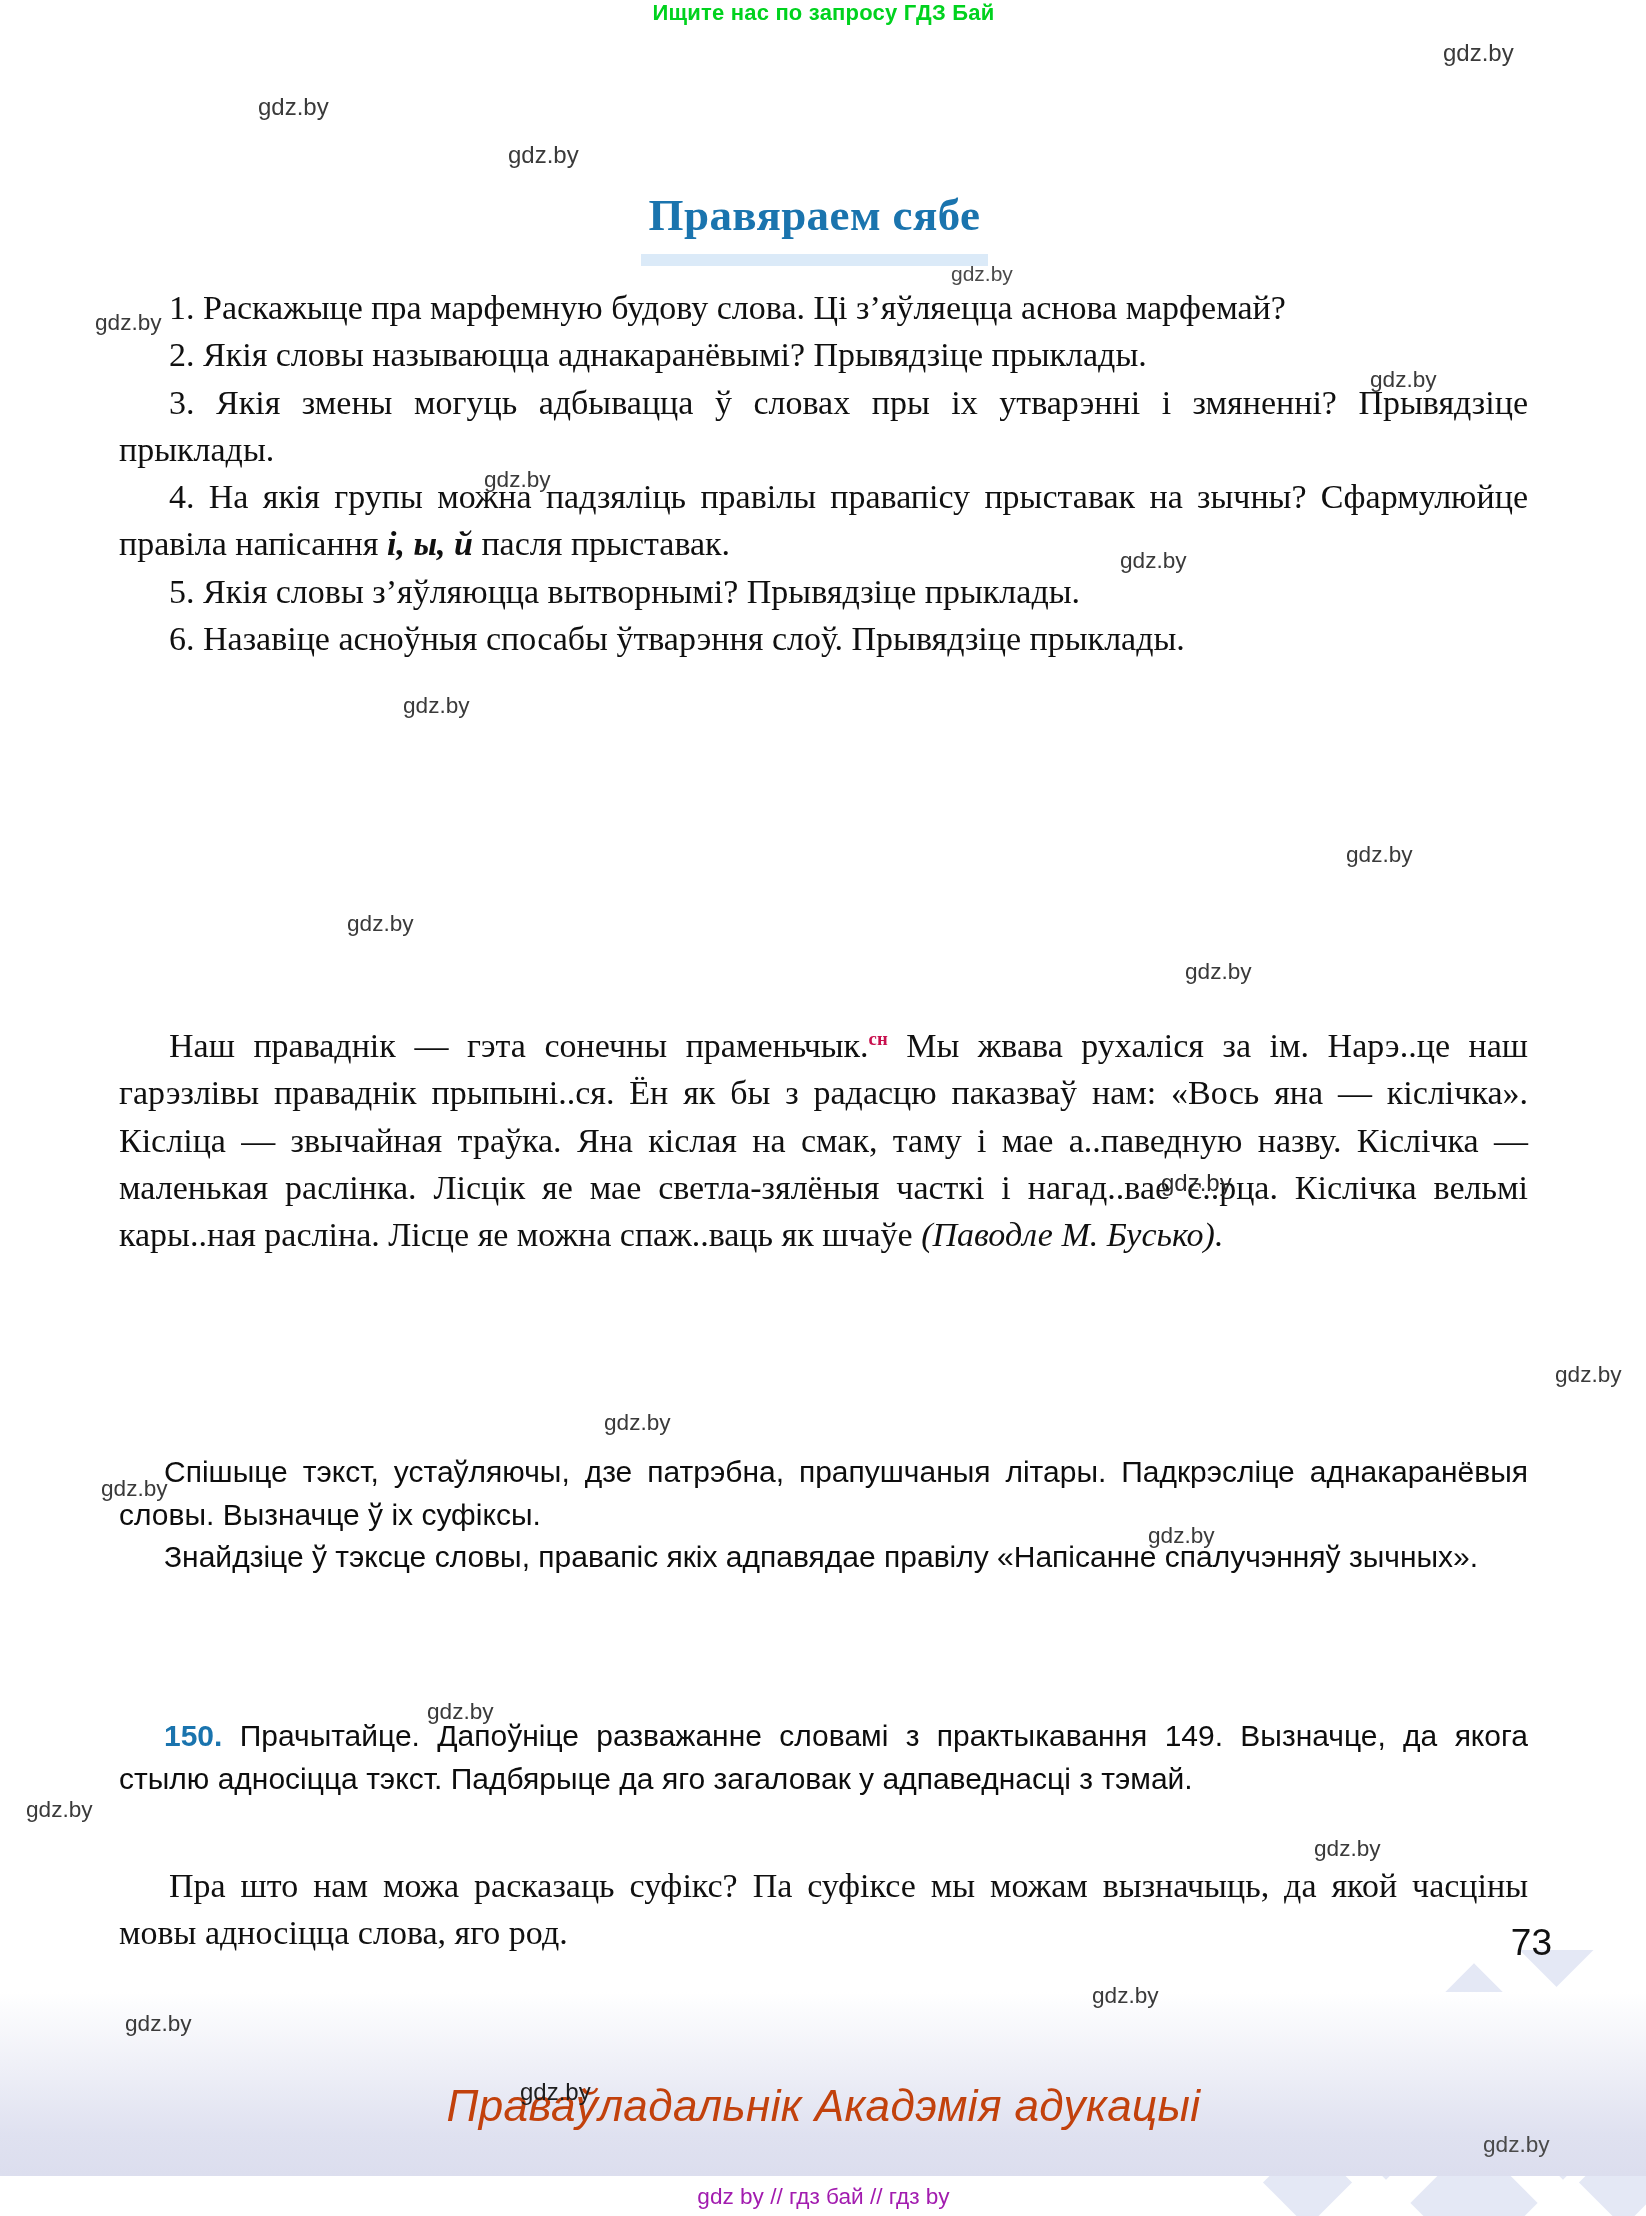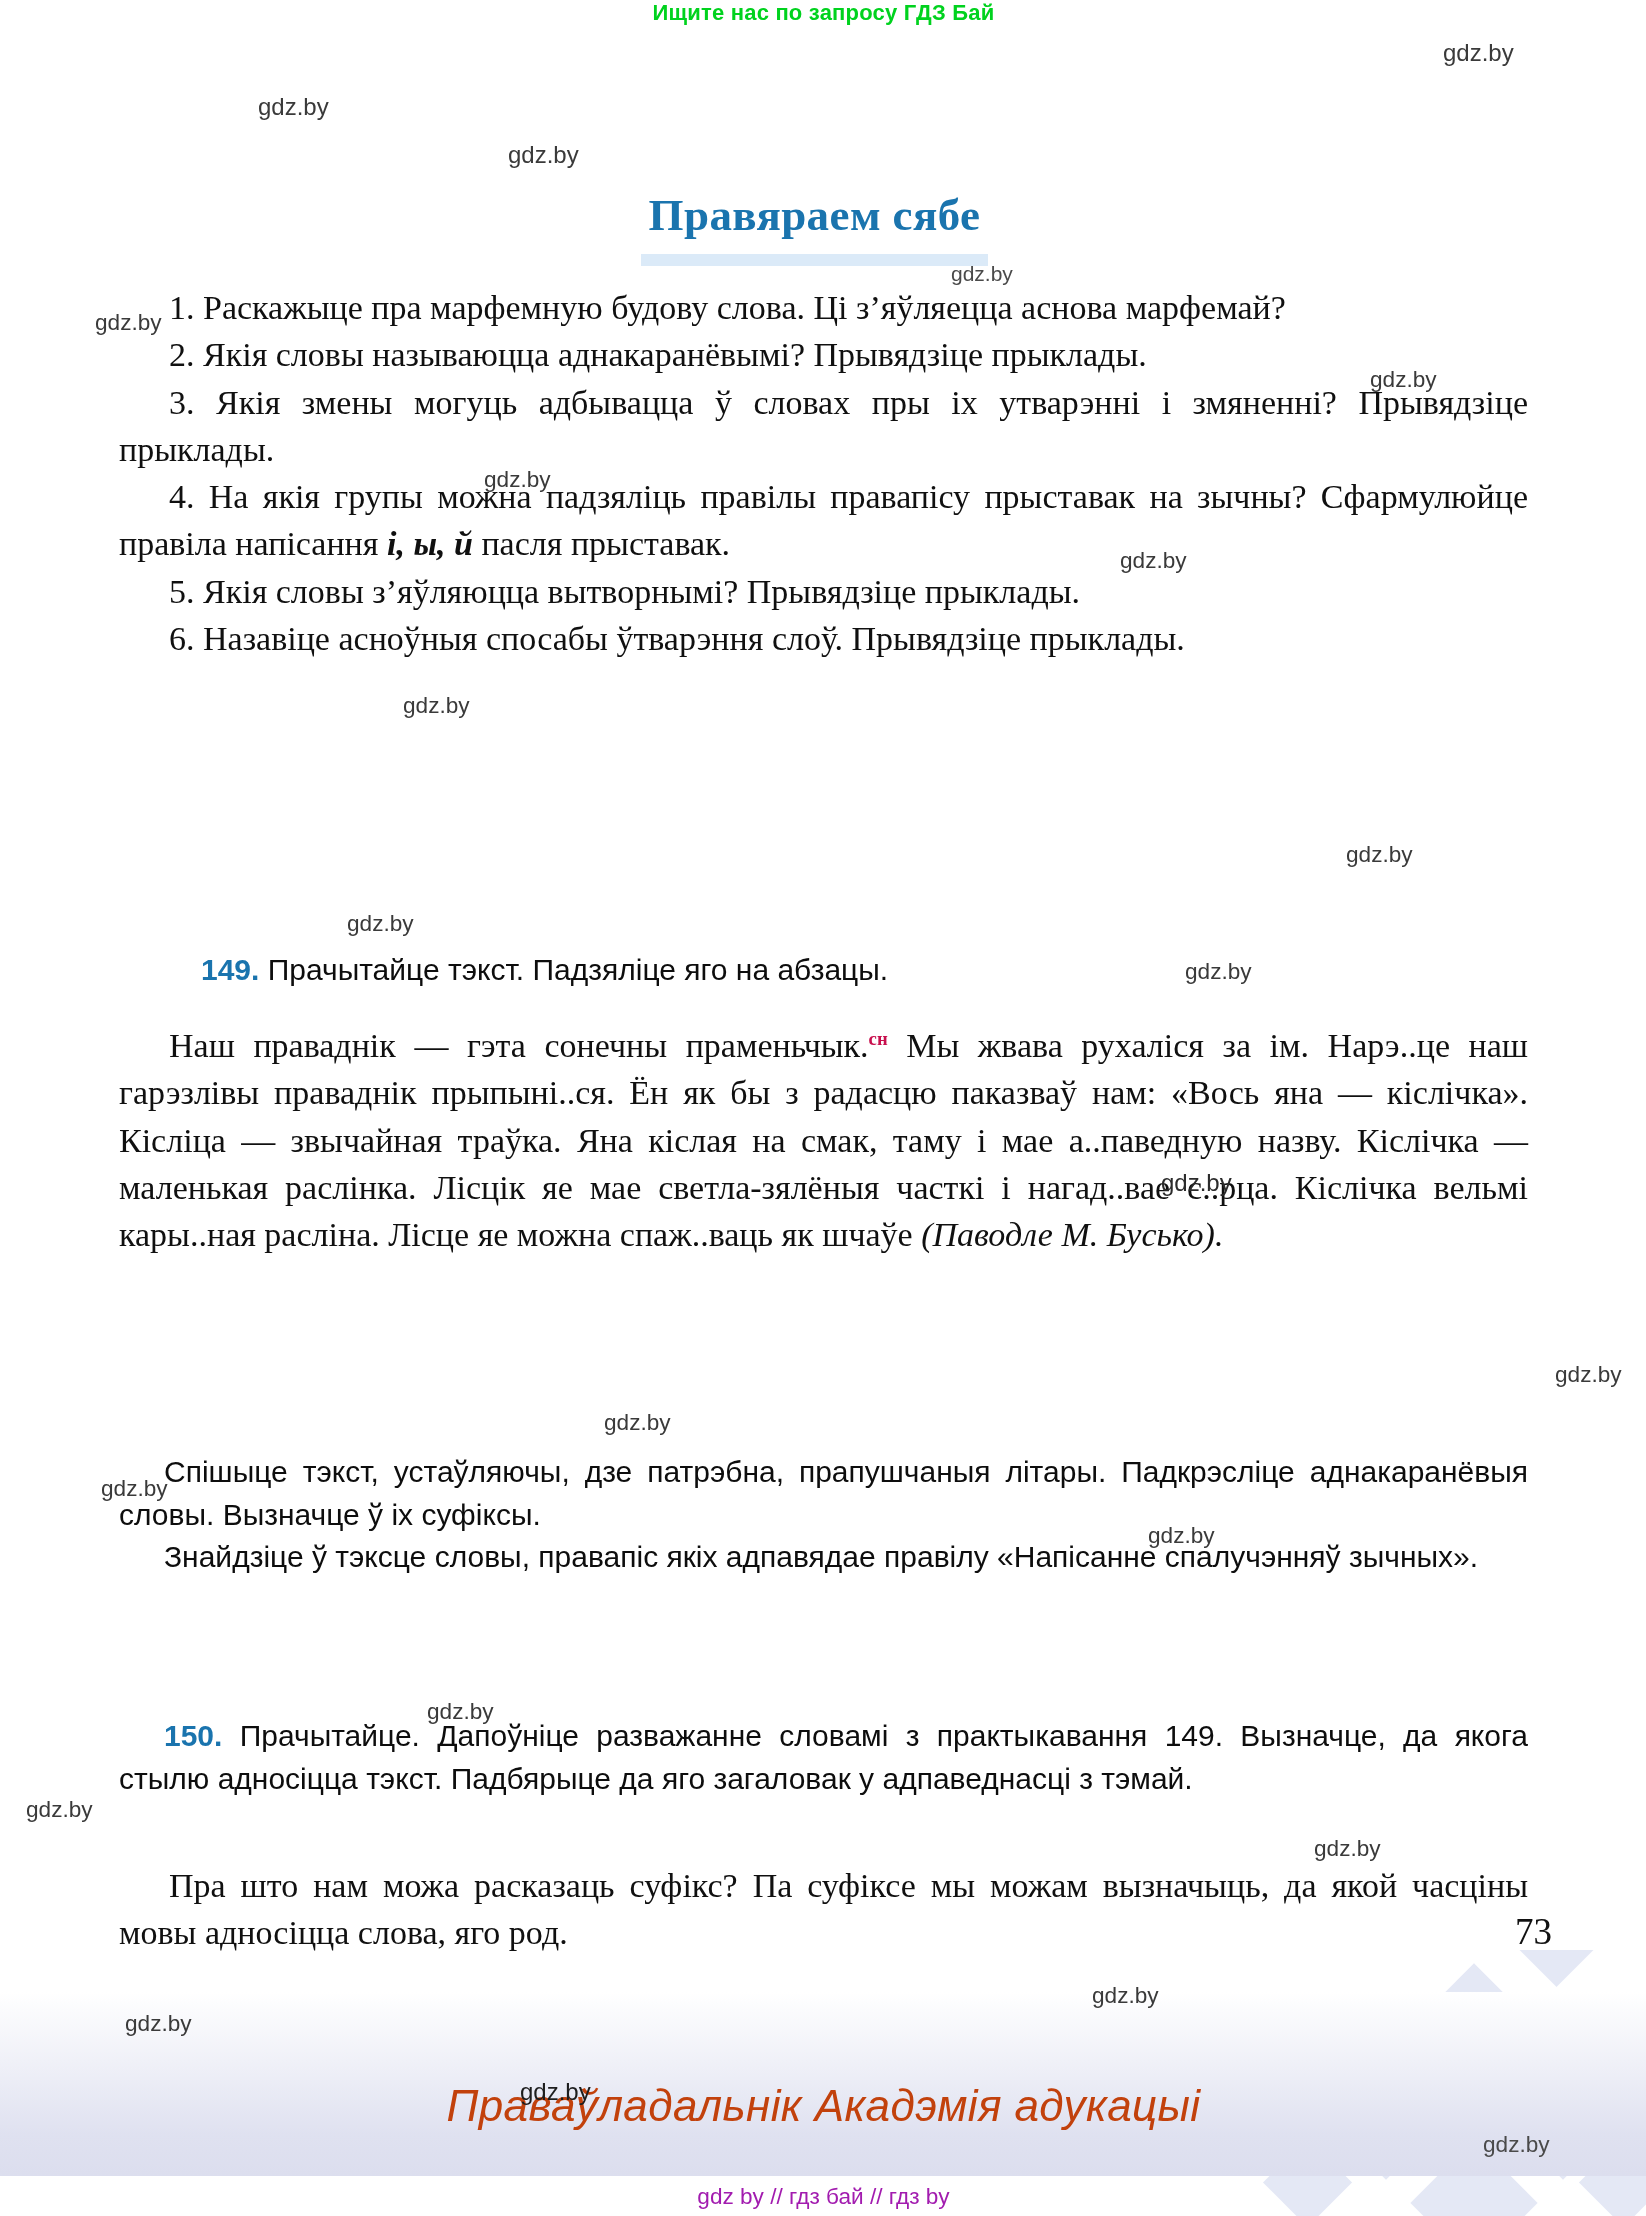--- a/index.html
+++ b/index.html
@@ -125,22 +125,22 @@
     font-family: "Liberation Serif", serif;
   }
 
   em.src { font-style: italic; }
   b.rule-letters { font-style: italic; font-weight: bold; }
 
   
   .page-number {
     position: absolute;
     right: 95px;
-    bottom: 263px;
-    font-family: Liberation Serif, serif;
+    bottom: 252px;
+    font-family: Liberation Sans, sans-serif;
     font-size: 37px;
     color: #111;
     z-index: 3;
   }
 
   
   .copyright-band {
     position: absolute;
     left: 0;
     bottom: 40px;
@@ -198,24 +198,20 @@
 
   <div class="serif-block" style="left:119px; top:284px; width:1409px;">
     <p class="ind">1. Раскажыце пра марфемную будову слова. Ці з’яўляецца аснова марфемай?</p>
     <p class="ind">2. Якія словы называюцца аднакаранёвымі? Прывядзіце прыклады.</p>
     <p class="ind">3. Якія змены могуць адбывацца ў словах пры іх утварэнні і змяненні? Прывядзіце прыклады.</p>
     <p class="ind"><span>4. На якія групы можна падзяліць правілы правапісу прыставак на зычны? Сфармулюйце правіла напісання </span><b class="rule-letters">і, ы, й</b><span> пасля прыставак.</span></p>
     <p class="ind">5. Якія словы з’яўляюцца вытворнымі? Прывядзіце прыклады.</p>
     <p class="ind">6. Назавіце асноўныя спосабы ўтварэння слоў. Прывядзіце прыклады.</p>
   </div>
 
-  <div class="sans-block" style="left:201px; top:949px; width:1330px;">
-    <p><span class="exnum">149.</span>
-      <span>Прачытайце тэкст. Падзяліце яго на абзацы.</span></p>
-  </div>
 
   <div class="serif-block" style="left:119px; top:1022px; width:1409px;">
     <p class="ind"><span>Наш праваднік — гэта сонечны праменьчык.</span><sup class="sup-sn">сн</sup><span> Мы жвава рухаліся за ім. Нарэ..це наш гарэзлівы праваднік прыпыні..ся. Ён як бы з радасцю паказваў нам: «Вось яна — кіслічка». Кісліца — звычайная траўка. Яна кіслая на смак, таму і мае а..паведную назву. Кіслічка — маленькая раслінка. Лісцік яе мае светла-зялёныя часткі і нагад..вае с..рца. Кіслічка вельмі кары..ная расліна. Лісце яе можна спаж..ваць як шчаўе </span><em class="src">(Паводле М. Бусько).</em></p>
   </div>
 
   <div class="sans-block" style="left:119px; top:1451px; width:1409px;">
     <p class="ind">Спішыце тэкст, устаўляючы, дзе патрэбна, прапушчаныя літары. Падкрэсліце аднакаранёвыя словы. Вызначце ў іх суфіксы.</p>
     <p class="ind">Знайдзіце ў тэксце словы, правапіс якіх адпавядае правілу «Напісанне спалучэнняў зычных».</p>
   </div>
 

